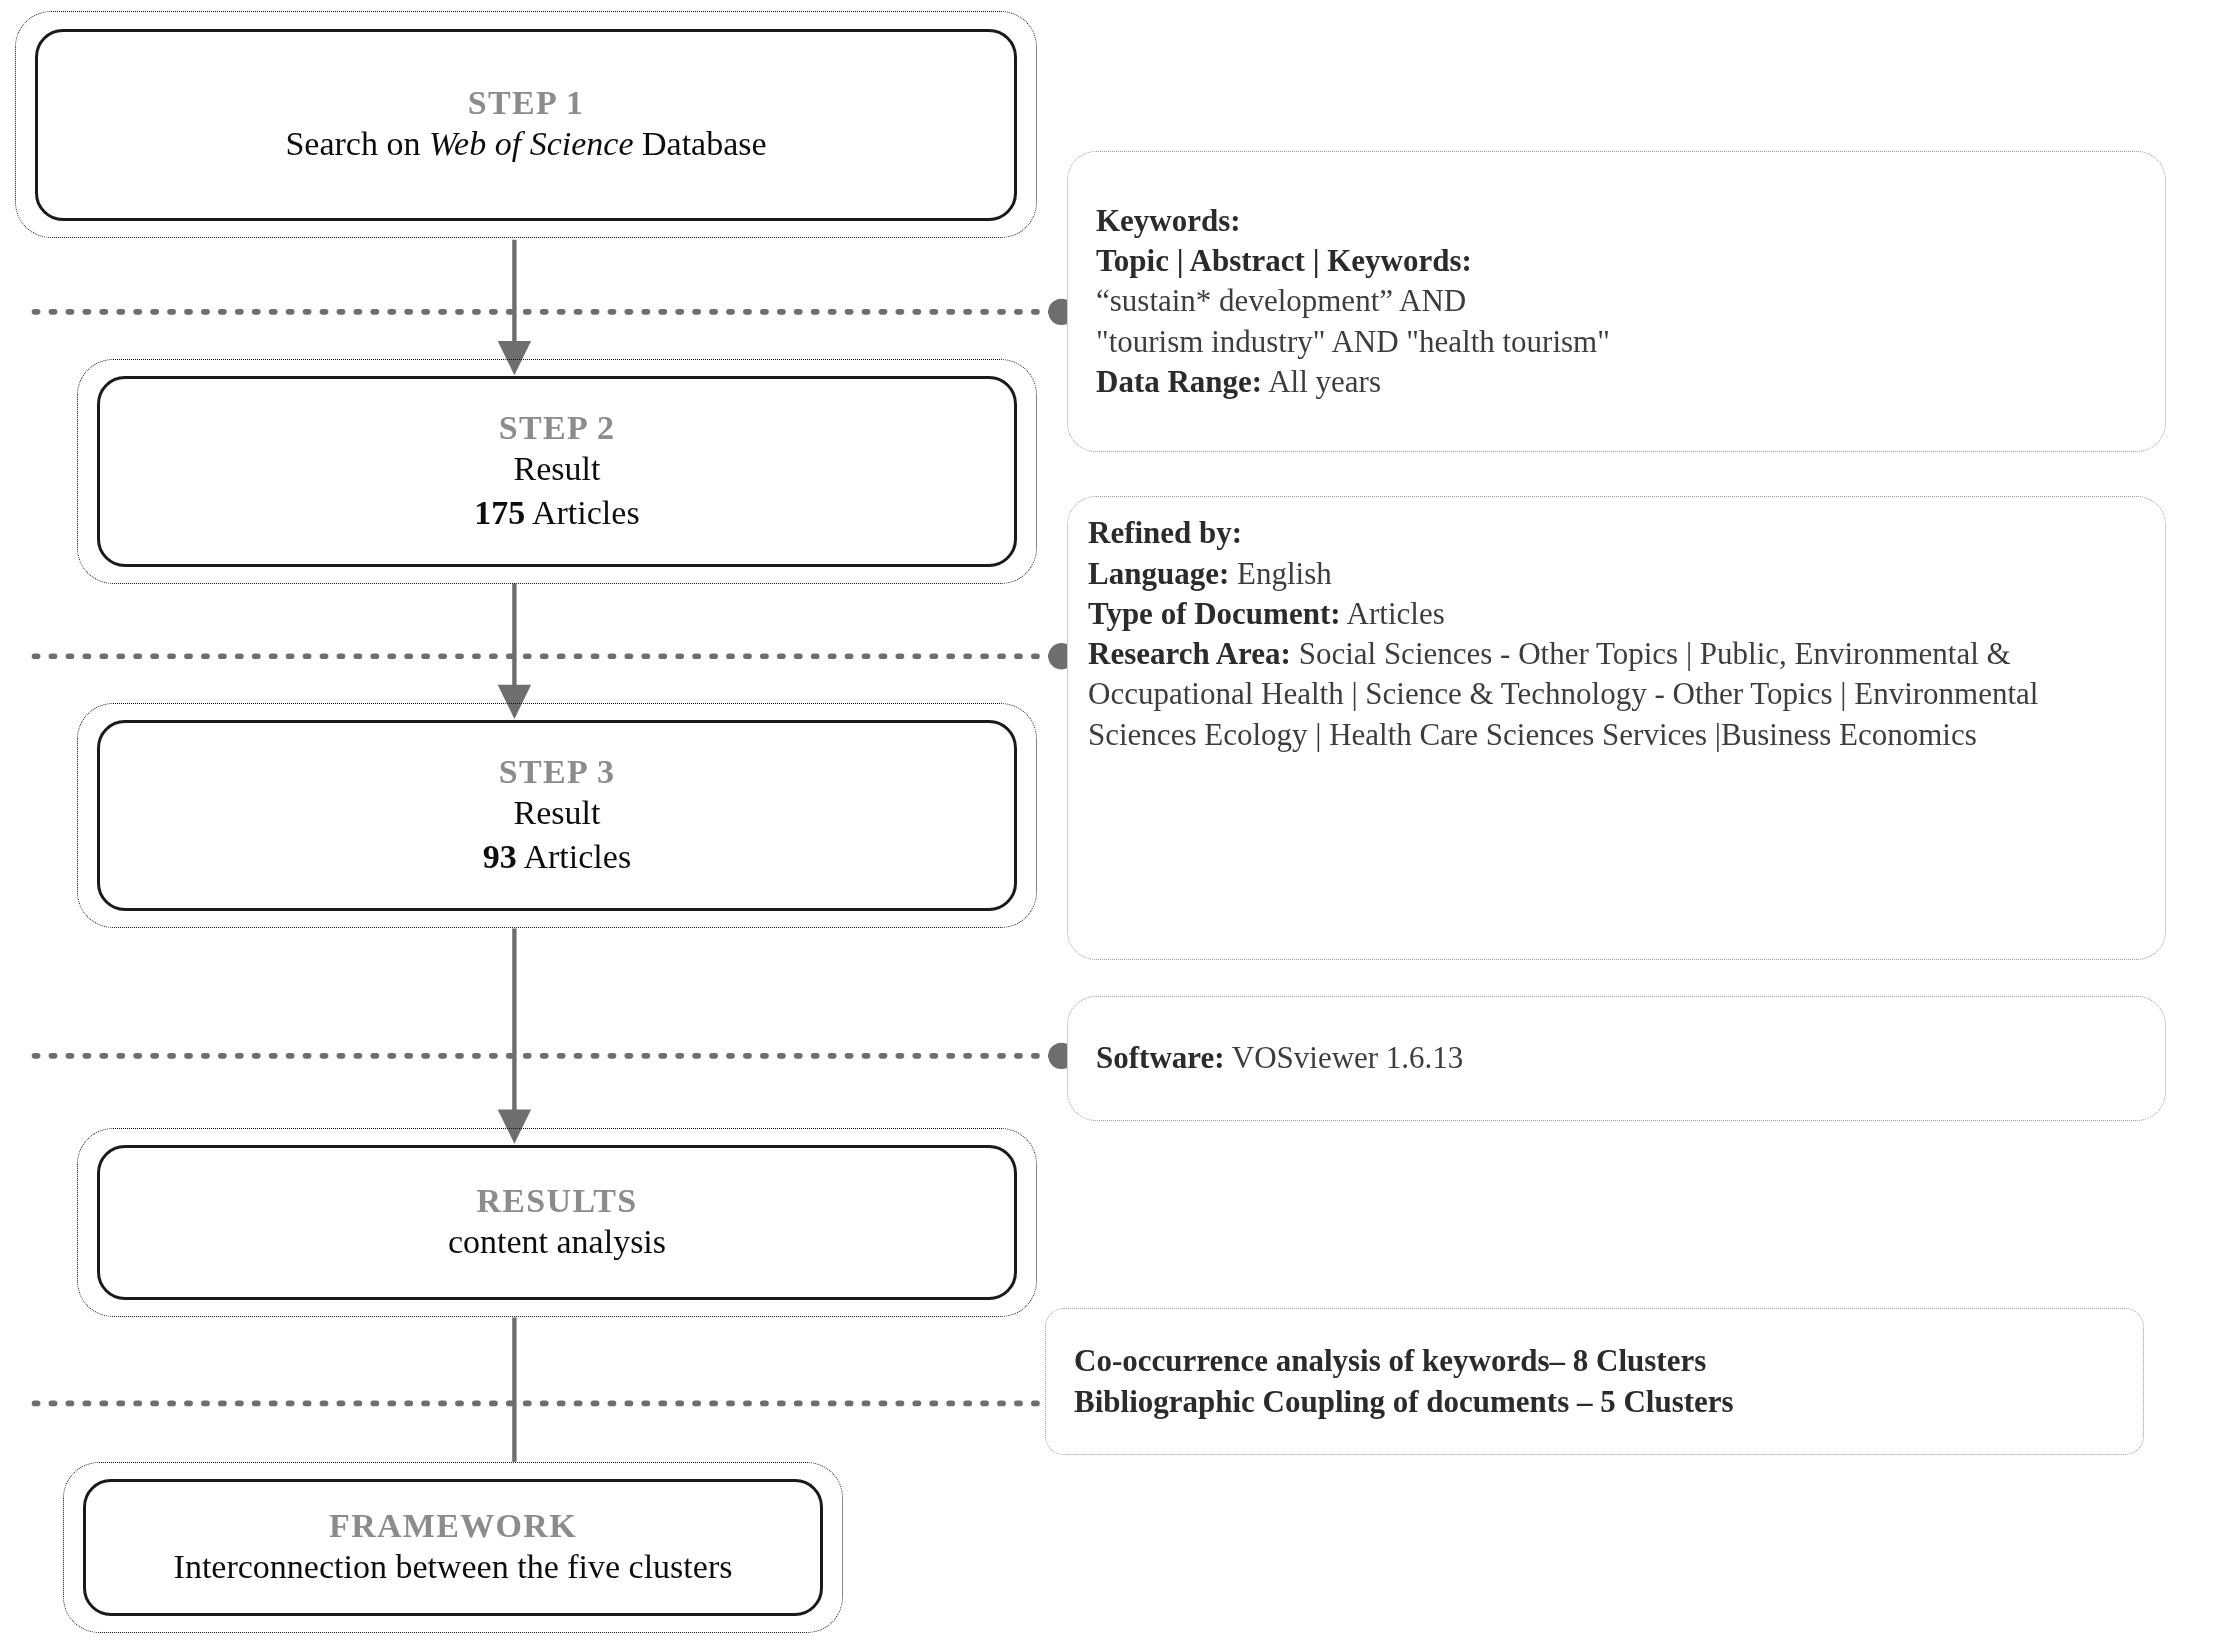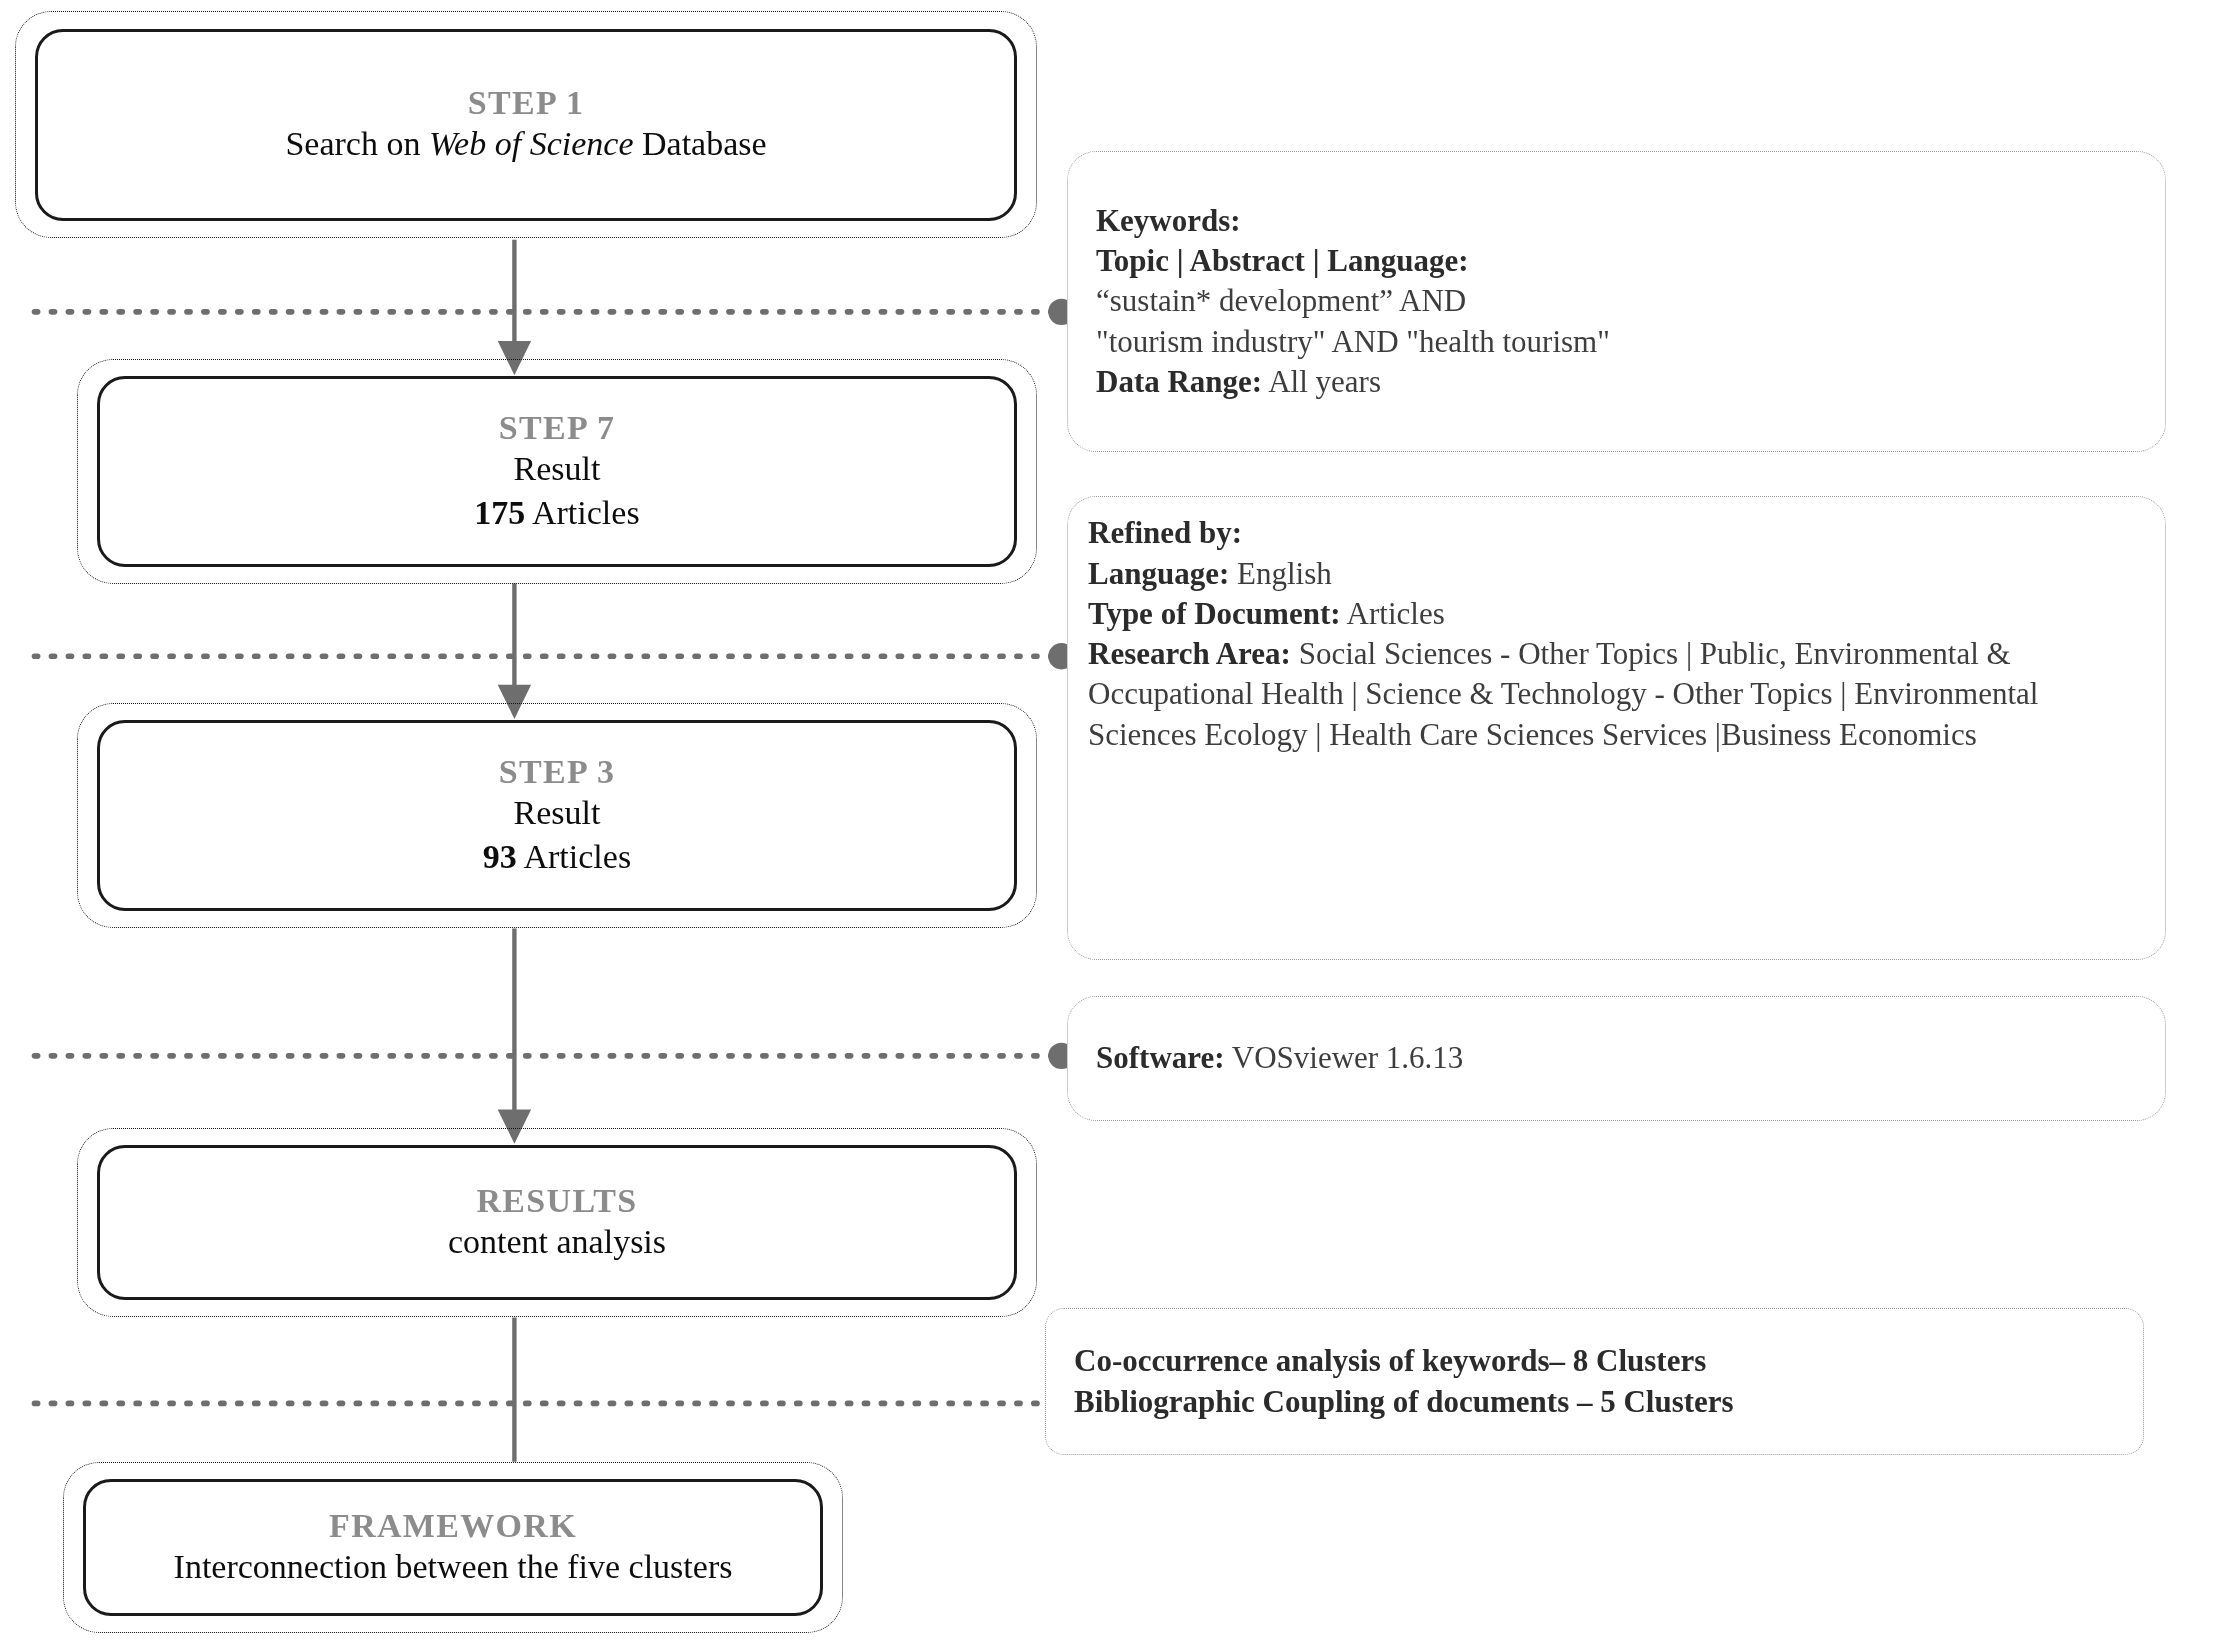--- a/index.html
+++ b/index.html
@@ -135,21 +135,21 @@
     <div class="inner">
       <div class="node-title">STEP 1</div>
       <div class="node-line">
         <span>Search on </span><span class="ital">Web of Science</span><span> Database</span>
       </div>
     </div>
   </div>
 
   <div class="flow-node" style="left:77px; top:359px; width:960px; height:225px;">
     <div class="inner">
-      <div class="node-title">STEP 7</div>
+      <div class="node-title">STEP 2</div>
       <div class="node-line">Result</div>
       <div class="node-line">
         <span class="bold">175</span><span> Articles</span>
       </div>
     </div>
   </div>
 
   <div class="flow-node" style="left:77px; top:703px; width:960px; height:225px;">
     <div class="inner">
       <div class="node-title">STEP 3</div>
@@ -172,21 +172,21 @@
       <div class="node-title">FRAMEWORK</div>
       <div class="node-line">Interconnection between the five clusters</div>
     </div>
   </div>
 
   <div class="note-box" style="left:1067px; top:151px; width:1099px; height:301px;">
     <div class="note-line">
       <span class="bold">Keywords:</span>
     </div>
     <div class="note-line">
-      <span class="bold">Topic | Abstract | Language:</span>
+      <span class="bold">Topic | Abstract | Keywords:</span>
     </div>
     <div class="note-line">“sustain* development” AND</div>
     <div class="note-line">"tourism industry" AND "health tourism"</div>
     <div class="note-line">
       <span class="bold">Data Range:</span><span> All years</span>
     </div>
   </div>
 
   <div class="note-box" style="left:1067px; top:496px; width:1099px; height:464px; justify-content:flex-start;padding-left:20px;">
     <div class="note-line">

